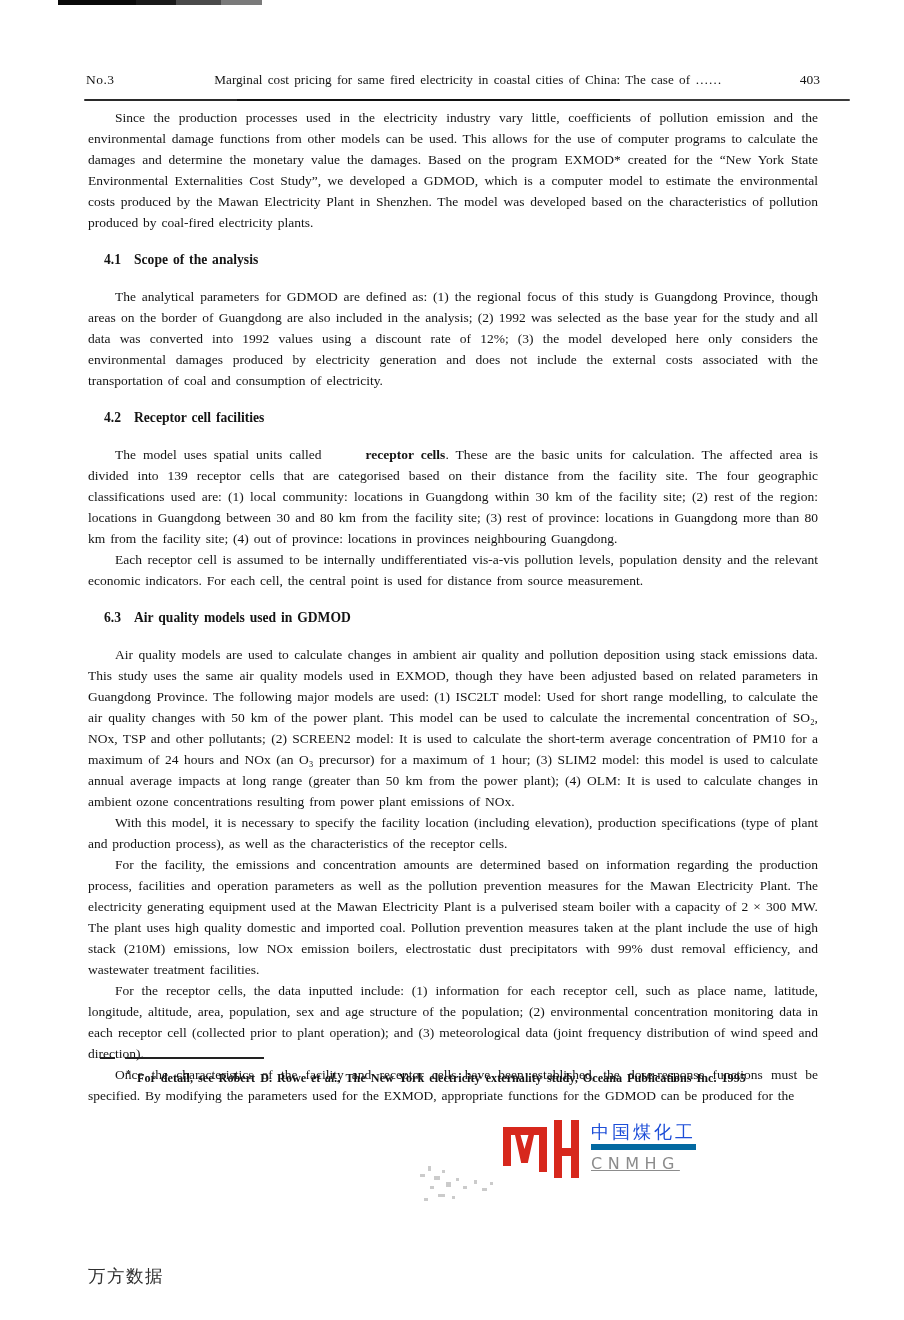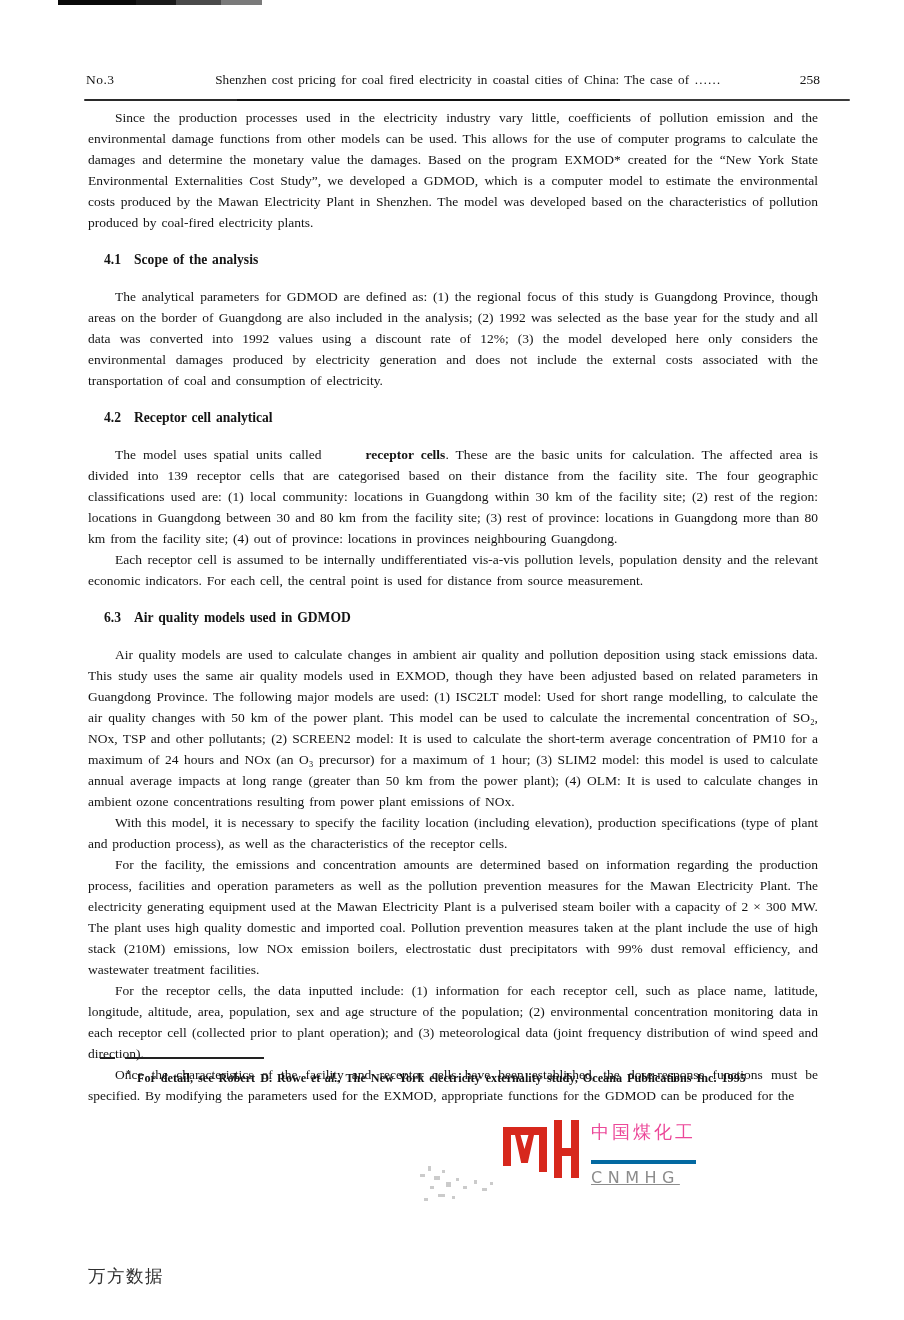--- a/index.html
+++ b/index.html
@@ -47,53 +47,53 @@
     position:absolute;left:88px;top:1068px;width:730px;
     font-size:12.2px;font-weight:600;padding-left:38px;box-sizing:border-box;
     word-spacing:2px;
   }
   .footnote .marker{font-size:10px;vertical-align:super;margin-right:6px;}
   .footnote .etal{font-style:italic;}
 
   
   .watermark{position:absolute;left:502px;top:1120px;display:flex;gap:11px;align-items:flex-start;}
   .wm-text{display:flex;flex-direction:column;font-family:"DejaVu Sans", sans-serif;}
-  .wm-cn{font-size:18px;letter-spacing:3px;color:#ec4899;border-bottom:4px solid #0369a1;padding-bottom:16px;white-space:nowrap;}
+  .wm-cn{font-size:18px;letter-spacing:3px;color:#1d4ed8;border-bottom:6px solid #0369a1;padding-bottom:0;white-space:nowrap;}
   .wm-en{font-size:16px;letter-spacing:5.5px;color:#8c8c8c;margin-top:4px;white-space:nowrap;text-decoration:underline;}
 
   
   .scan-noise{position:absolute;left:416px;top:1156px;width:100px;height:52px;opacity:.45;filter:blur(.4px);}
 
   
   .brand{
     position:absolute;left:88px;top:1264px;
     font-family:"DejaVu Sans", sans-serif;font-size:17.5px;color:#2f2f2f;letter-spacing:1.5px;
   }
 </style>
 </head>
 <body>
 
 <div class="page">
 
   <div class="top-bar"></div>
 
   <div class="hdr">
     <span class="issue">No.3</span>
-    <span class="running">Shenzhen cost pricing for coal fired electricity in coastal cities of China: The case of ……</span>
-    <span class="pageno">258</span>
+    <span class="running">Marginal cost pricing for same fired electricity in coastal cities of China: The case of ……</span>
+    <span class="pageno">403</span>
   </div>
   <div class="hrule"></div>
 
   <div class="bodytext">
     <p>Since the production processes used in the electricity industry vary little, coefficients of pollution emission and the environmental damage functions from other models can be used. This allows for the use of computer programs to calculate the damages and determine the monetary value the damages. Based on the program EXMOD* created for the “New York State Environmental Externalities Cost Study”, we developed a GDMOD, which is a computer model to estimate the environmental costs produced by the Mawan Electricity Plant in Shenzhen. The model was developed based on the characteristics of pollution produced by coal-fired electricity plants.</p>
 
     <h3><span class="num">4.1</span><span>Scope of the analysis</span></h3>
     <p>The analytical parameters for GDMOD are defined as: (1) the regional focus of this study is Guangdong Province, though areas on the border of Guangdong are also included in the analysis; (2) 1992 was selected as the base year for the study and all data was converted into 1992 values using a discount rate of 12%; (3) the model developed here only considers the environmental damages produced by electricity generation and does not include the external costs associated with the transportation of coal and consumption of electricity.</p>
 
-    <h3><span class="num">4.2</span><span>Receptor cell analytical</span></h3>
+    <h3><span class="num">4.2</span><span>Receptor cell facilities</span></h3>
     <p><span>The model uses spatial units called </span><span class="b">receptor cells</span><span>. These are the basic units for calculation. The affected area is divided into 139 receptor cells that are categorised based on their distance from the facility site. The four geographic classifications used are: (1) local community: locations in Guangdong within 30 km of the facility site; (2) rest of the region: locations in Guangdong between 30 and 80 km from the facility site; (3) rest of province: locations in Guangdong more than 80 km from the facility site; (4) out of province: locations in provinces neighbouring Guangdong.</span></p>
     <p>Each receptor cell is assumed to be internally undifferentiated vis-a-vis pollution levels, population density and the relevant economic indicators. For each cell, the central point is used for distance from source measurement.</p>
 
     <h3><span class="num">6.3</span><span>Air quality models used in GDMOD</span></h3>
     <p>Air quality models are used to calculate changes in ambient air quality and pollution deposition using stack emissions data. This study uses the same air quality models used in EXMOD, though they have been adjusted based on related parameters in Guangdong Province. The following major models are used: (1) ISC2LT model: Used for short range modelling, to calculate the air quality changes with 50 km of the power plant. This model can be used to calculate the incremental concentration of SO₂, NOx, TSP and other pollutants; (2) SCREEN2 model: It is used to calculate the short-term average concentration of PM10 for a maximum of 24 hours and NOx (an O₃ precursor) for a maximum of 1 hour; (3) SLIM2 model: this model is used to calculate annual average impacts at long range (greater than 50 km from the power plant); (4) OLM: It is used to calculate changes in ambient ozone concentrations resulting from power plant emissions of NOx.</p>
 
     <p>With this model, it is necessary to specify the facility location (including elevation), production specifications (type of plant and production process), as well as the characteristics of the receptor cells.</p>
     <p>For the facility, the emissions and concentration amounts are determined based on information regarding the production process, facilities and operation parameters as well as the pollution prevention measures for the Mawan Electricity Plant. The electricity generating equipment used at the Mawan Electricity Plant is a pulverised steam boiler with a capacity of 2 × 300 MW. The plant uses high quality domestic and imported coal. Pollution prevention measures taken at the plant include the use of high stack (210M) emissions, low NOx emission boilers, electrostatic dust precipitators with 99% dust removal efficiency, and wastewater treatment facilities.</p>
     <p>For the receptor cells, the data inputted include: (1) information for each receptor cell, such as place name, latitude, longitude, altitude, area, population, sex and age structure of the population; (2) environmental concentration monitoring data in each receptor cell (collected prior to plant operation); and (3) meteorological data (joint frequency distribution of wind speed and direction).</p>
     <p>Once the characteristics of the facility and receptor cells have been established, the dose-response functions must be specified. By modifying the parameters used for the EXMOD, appropriate functions for the GDMOD can be produced for the</p>

